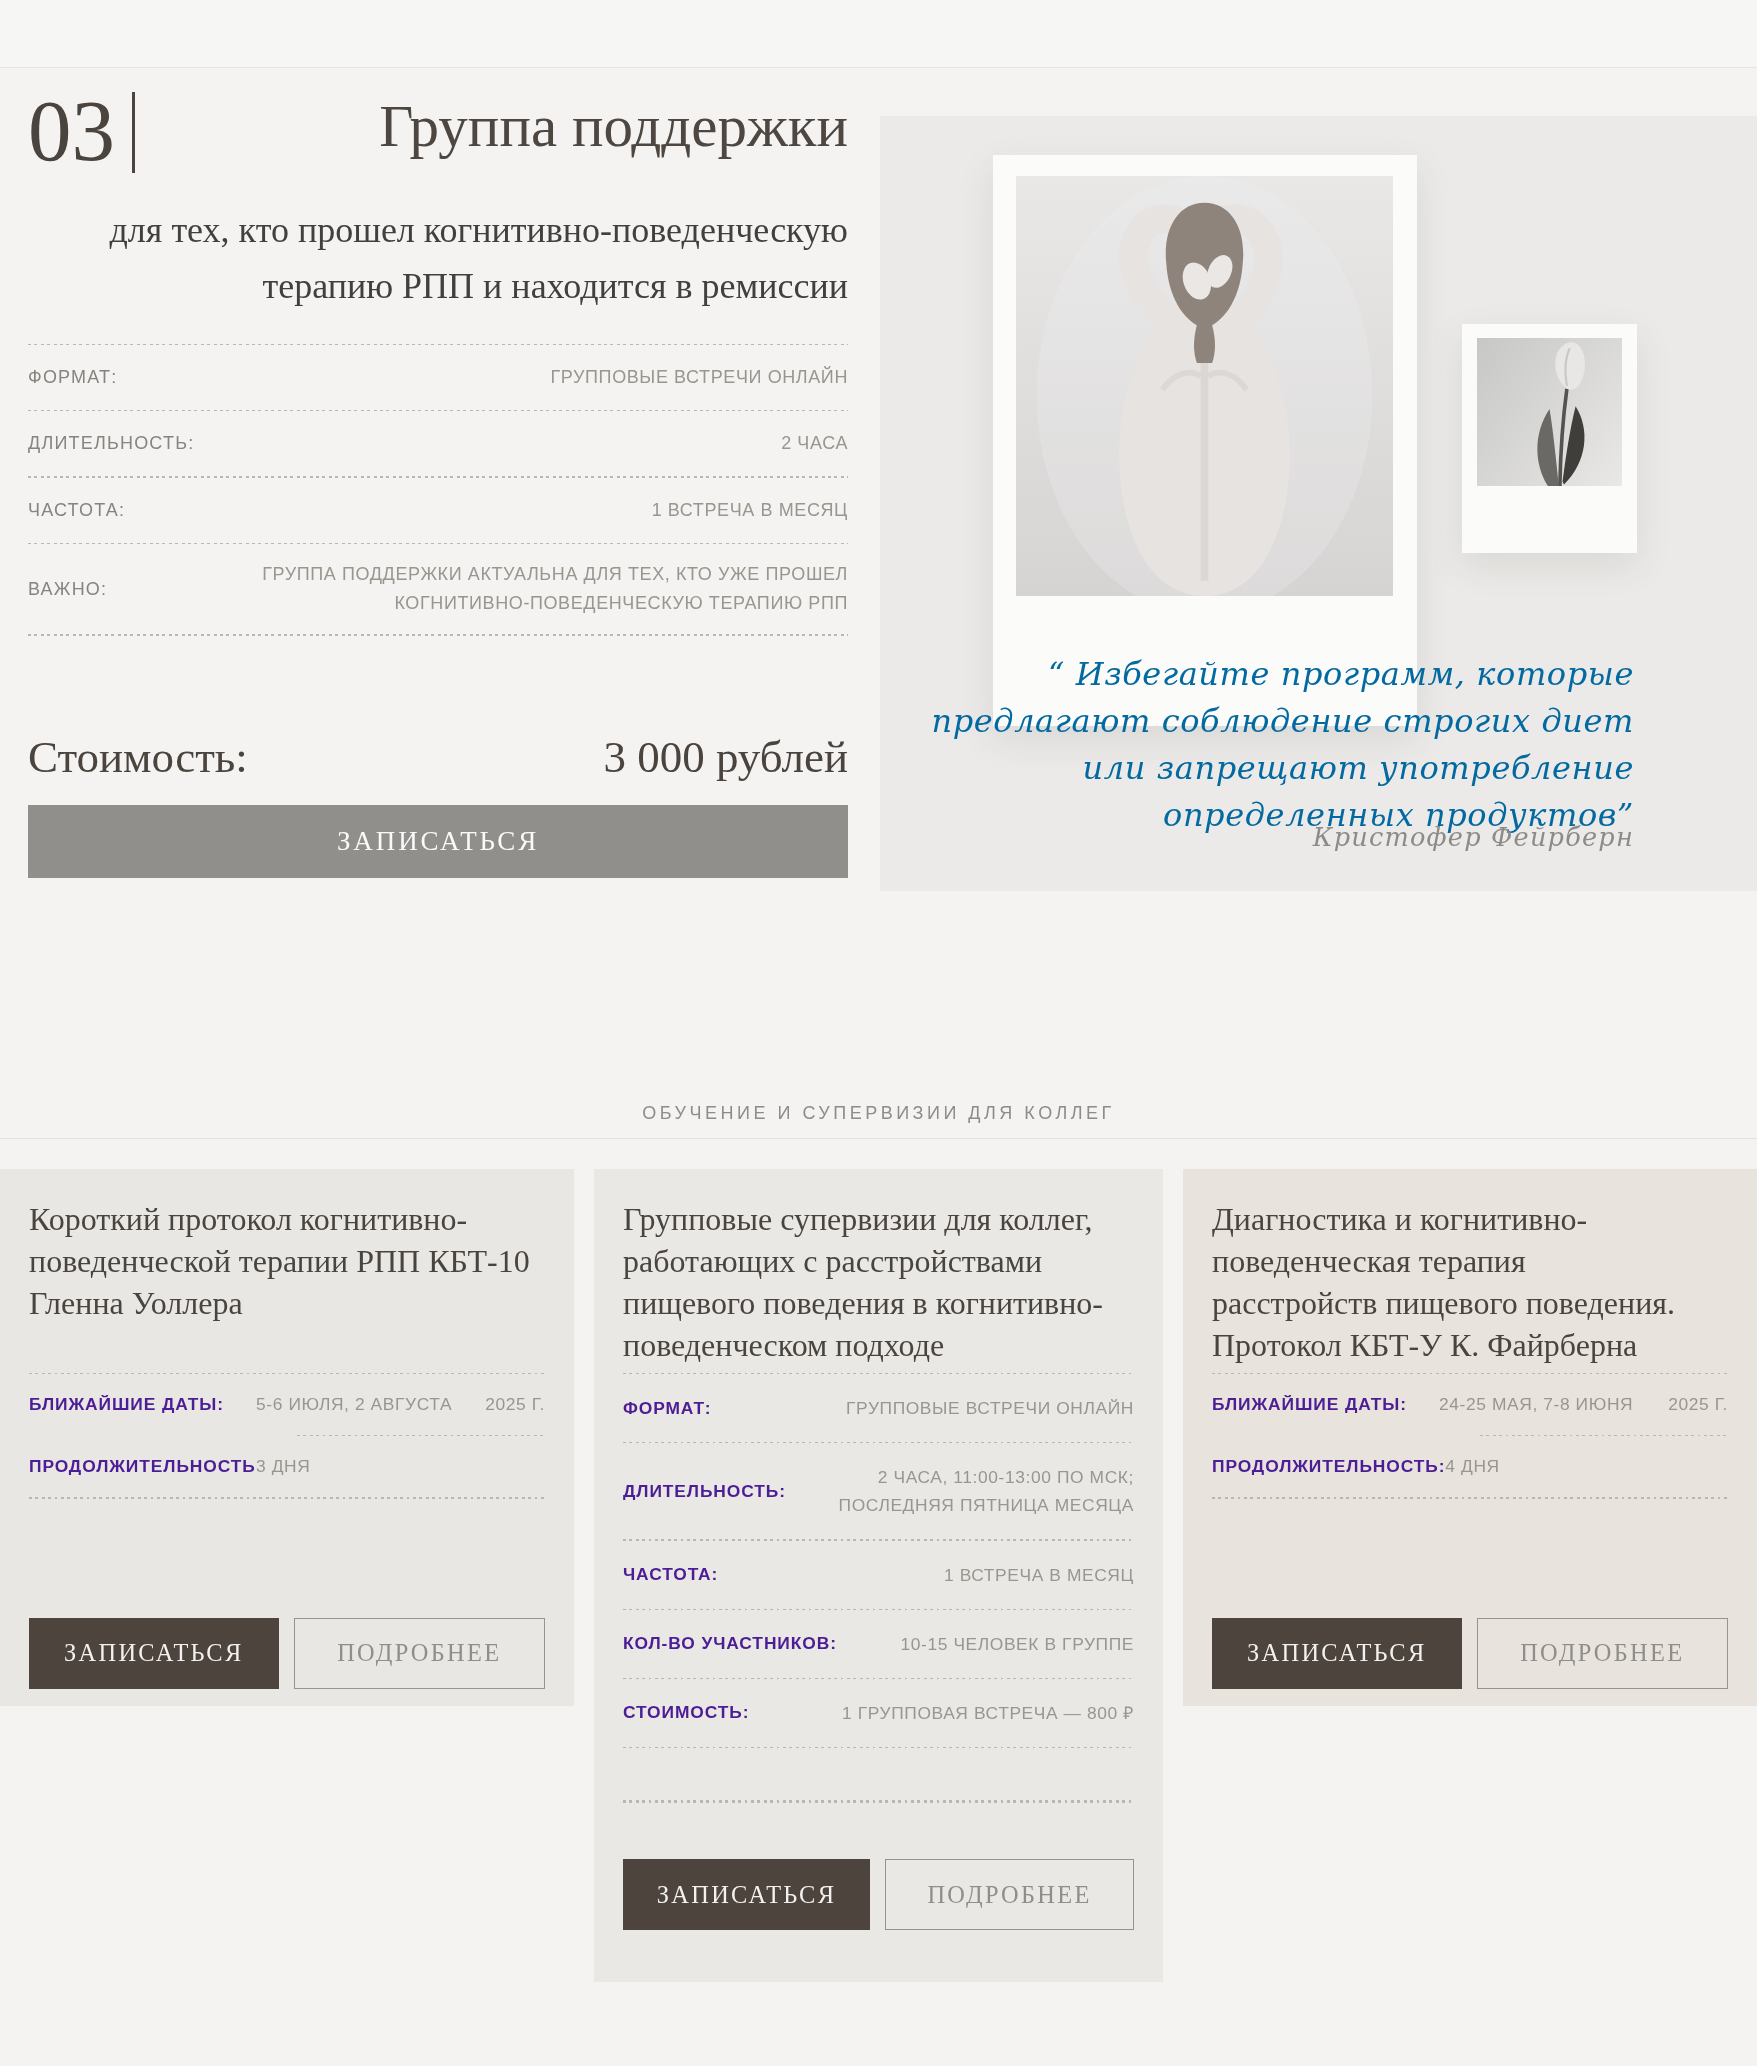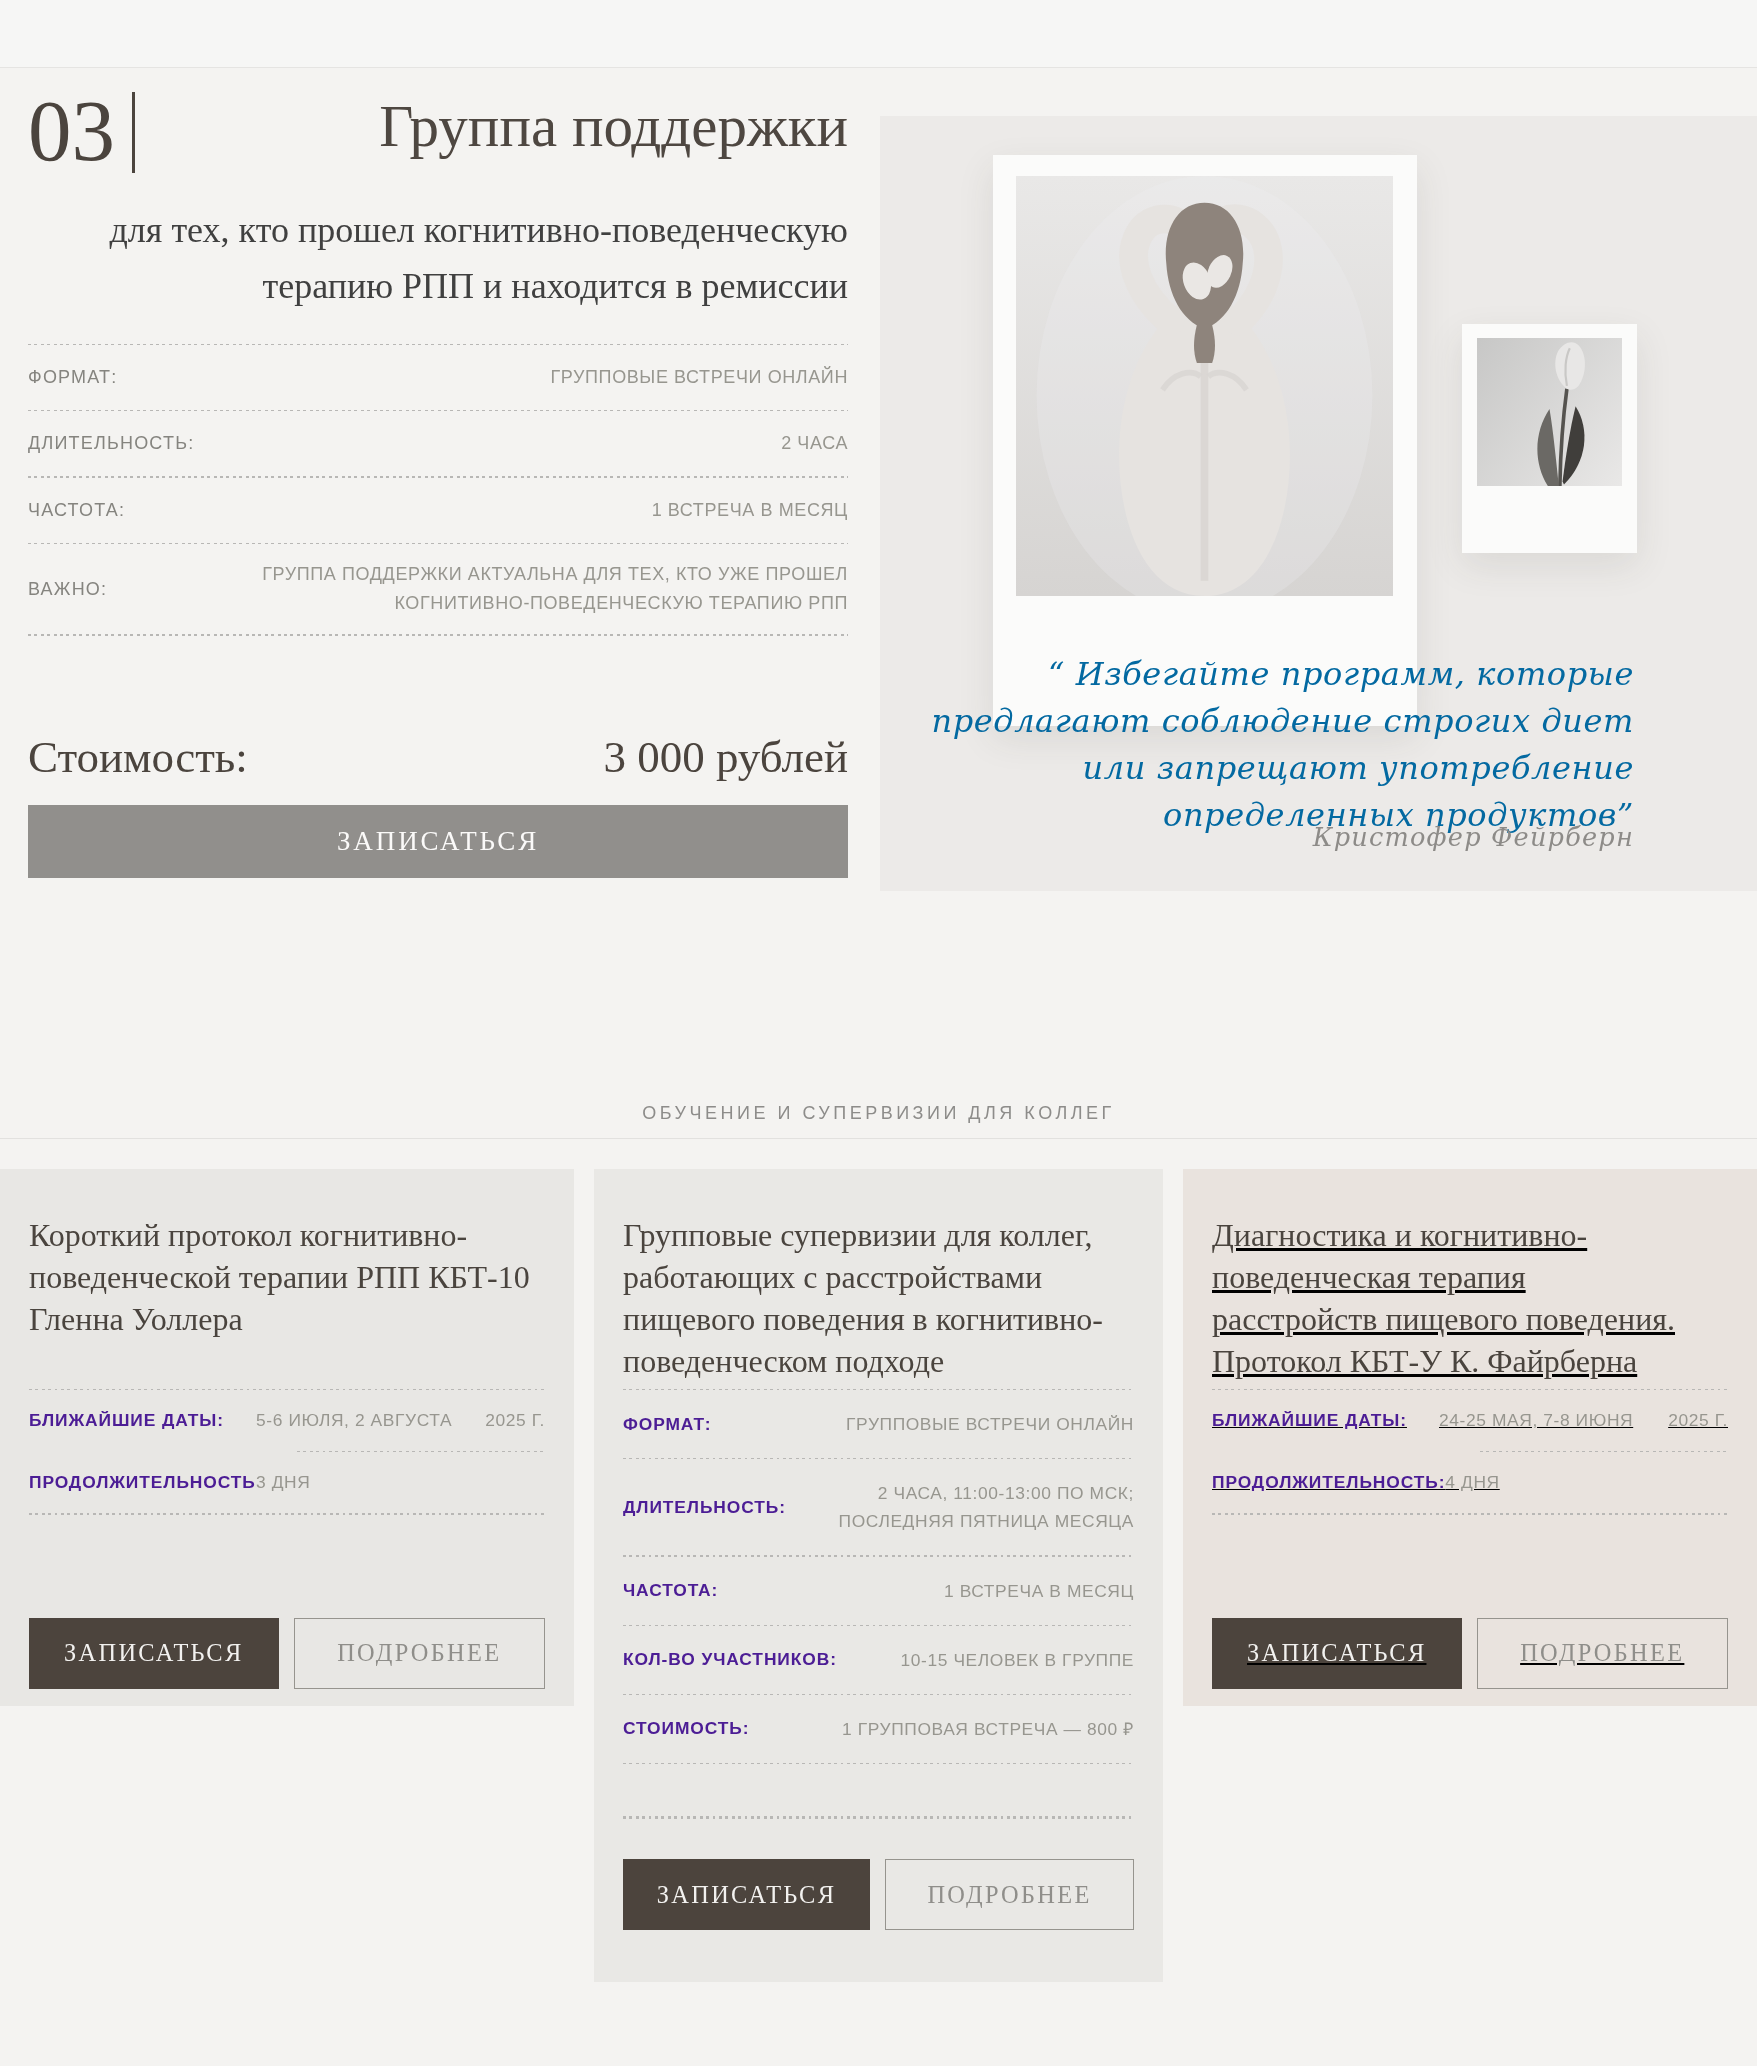--- a/index.html
+++ b/index.html
@@ -56,23 +56,23 @@
   
   .section-label{position:absolute;left:0;top:1055px;width:100%;text-align:center;
                  font-size:18px;letter-spacing:3.5px;color:#8d8c8a;margin-top:48px;}
   .mid-rule{position:absolute;left:0;top:1138px;width:100%;height:1.2px;background:#e2e1df;}
 
   
   .card{position:absolute;top:1169px;box-sizing:border-box;padding:0 29px;
         display:flex;flex-direction:column;}
   .card--1{left:0;width:574px;height:537px;background:#e8e7e4;}
   .card--2{left:594px;width:569px;height:813px;background:#e9e8e5;}
-  .card--3{left:1183px;width:574px;height:537px;background:#e9e3de;text-decoration:underline;}
-
-  .card-title{margin-top:45px;height:175px;font-family:"Liberation Serif",serif;
+  .card--3{left:1183px;width:574px;height:537px;background:#e9e3de;}
+
+  .card-title{margin-top:29px;height:175px;font-family:"Liberation Serif",serif;
               font-size:32px;line-height:42px;color:#4a443e;white-space:pre-line;}
   .card-rows{display:flex;flex-direction:column;}
   .card-row{display:flex;align-items:center;padding:20px 0;}
   .card-row .label{font-size:17.4px;letter-spacing:0.9px;color:#4c1d95;font-weight:bold;white-space:nowrap;}
   .card-row--split .label{flex:0 0 44%;}
   .card-row--split .value{flex:1;font-size:17.4px;letter-spacing:0.6px;color:#97968f;text-align:left;}
   .card-row--split .extra{font-size:17.4px;letter-spacing:0.6px;color:#97968f;text-align:right;}
   .card-row--right{justify-content:space-between;}
   .card-row--right .value{flex:1;font-size:17.4px;letter-spacing:0.6px;color:#97968f;text-align:right;
                           line-height:28px;white-space:pre-line;margin-left:23px;}

